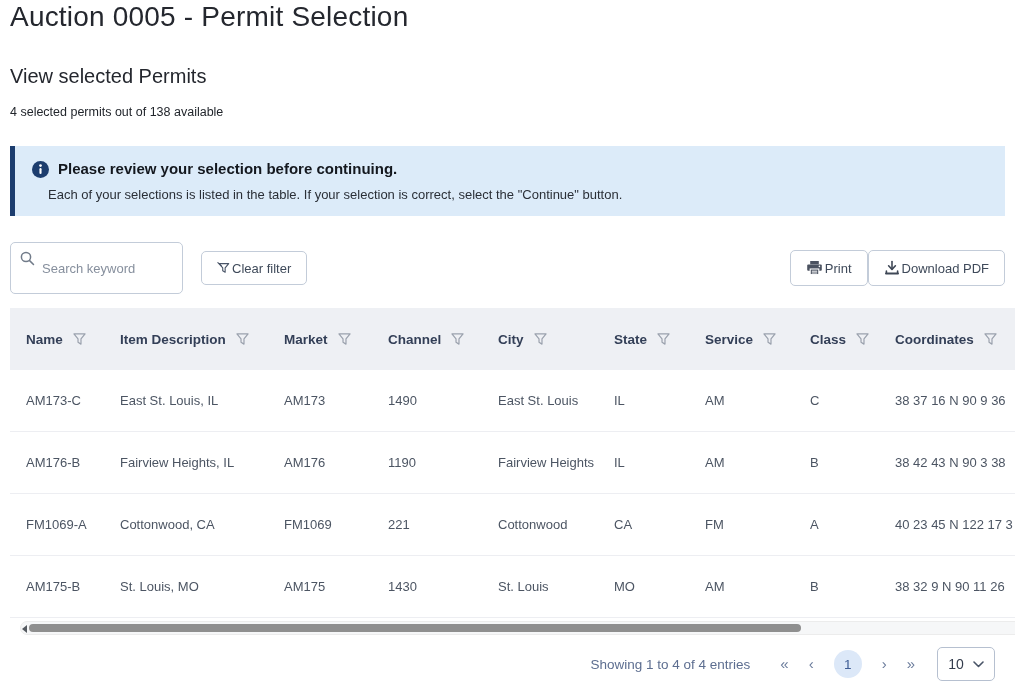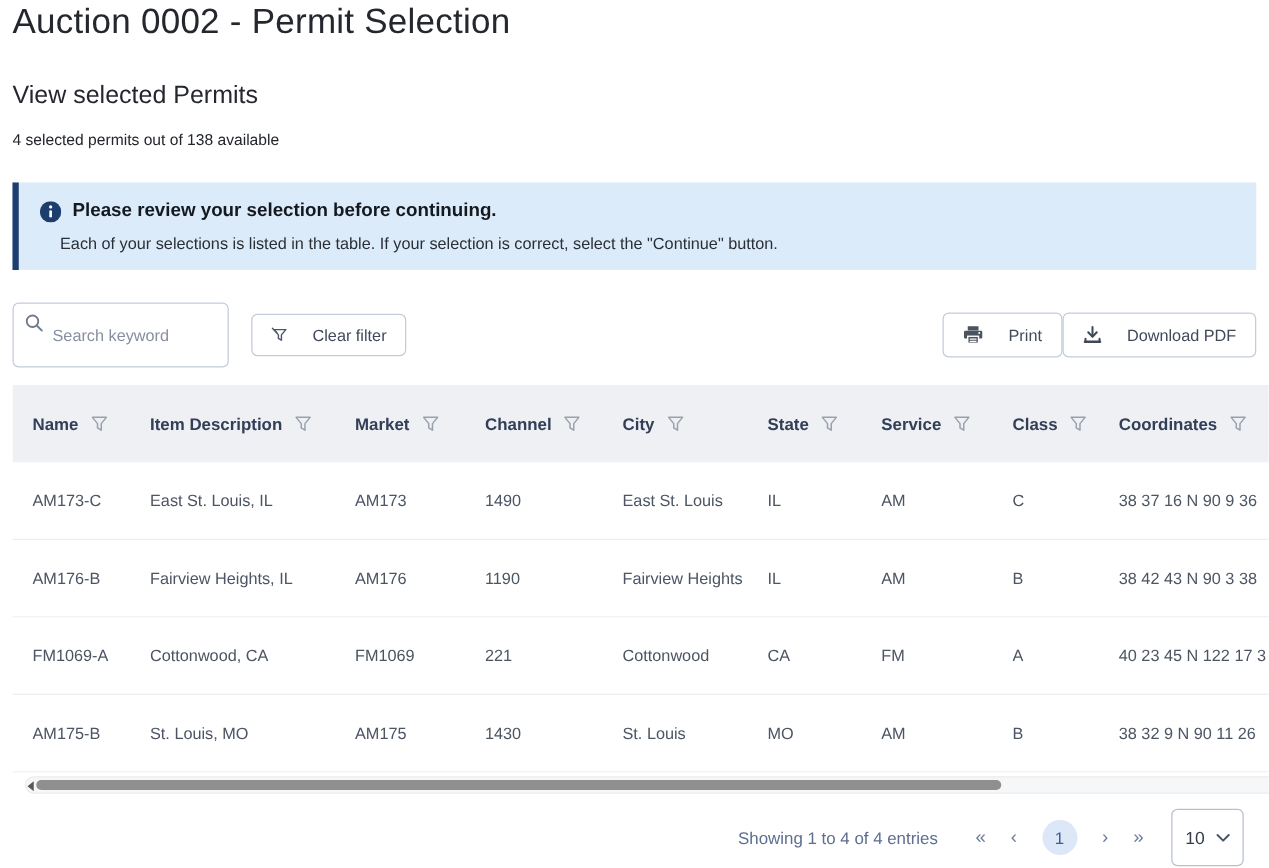--- a/index.html
+++ b/index.html
@@ -47,21 +47,21 @@
     width: 100%; height: 100%;
     border: 1px solid #c3ccd9; border-radius: 5px;
     padding: 0 8px 0 31px; font-size: 13px; color: #3f4856;
     font-family: "Liberation Sans", sans-serif;
     outline: none; background: #fff;
   }
   .search-box input::placeholder { color: #868f9d; }
   .search-glyph { position: absolute; left: 9px; top: 8px; width: 17px; height: 17px; }
 
   .btn {
-    display: inline-flex; align-items: center; gap: 20px;
+    display: inline-flex; align-items: center; gap: 2px;
     height: 36px; padding: 0 15px;
     background: #fff; border: 1px solid #c3ccd9; border-radius: 5px;
     font-size: 13px; color: #3f4a5a; cursor: pointer;
     font-family: "Liberation Sans", sans-serif;
   }
   .btn-clear { margin-left: 18px; height: 34px; }
   .toolbar-spacer { flex: 1; }
   .btn-print { margin-left: 15px; }
 
   
@@ -110,33 +110,33 @@
     font-size: 15px; color: #6b7c9c; margin: 0 10px; cursor: pointer;
     user-select: none; line-height: 28px;
   }
   .pg-current {
     width: 28px; height: 28px; border-radius: 50%;
     background: #dce8f8; color: #3e5c94; font-size: 13.5px;
     display: inline-flex; align-items: center; justify-content: center;
     margin: 0 10px; cursor: pointer;
   }
   .page-size-select {
-    margin-left: 12px; width: 58px; height: 46px;
+    margin-left: 12px; width: 58px; height: 34px;
     border: 1px solid #b6c0d0; border-radius: 5px; background: #fff;
     display: inline-flex; align-items: center; justify-content: center; gap: 9px;
     font-size: 14px; color: #333c4c; cursor: pointer;
   }
   .chev { width: 11px; height: 7px; }
 </style>
 </head>
 <body>
 
 <div class="page">
 
-  <h1 class="page-title">Auction 0002 - Permit Selection</h1>
+  <h1 class="page-title">Auction 0005 - Permit Selection</h1>
 
   <div class="section-title">View selected Permits</div>
 
   <div class="selection-summary">4 selected permits out of 138 available</div>
 
   <div class="banner">
     <div class="banner-title-row">
       <svg class="info-icon" viewBox="0 0 16 16">
         <circle cx="8" cy="8" r="8" fill="#1c3d6e"></circle>
         <circle cx="8" cy="4.3" r="1.25" fill="#ffffff"></circle>

